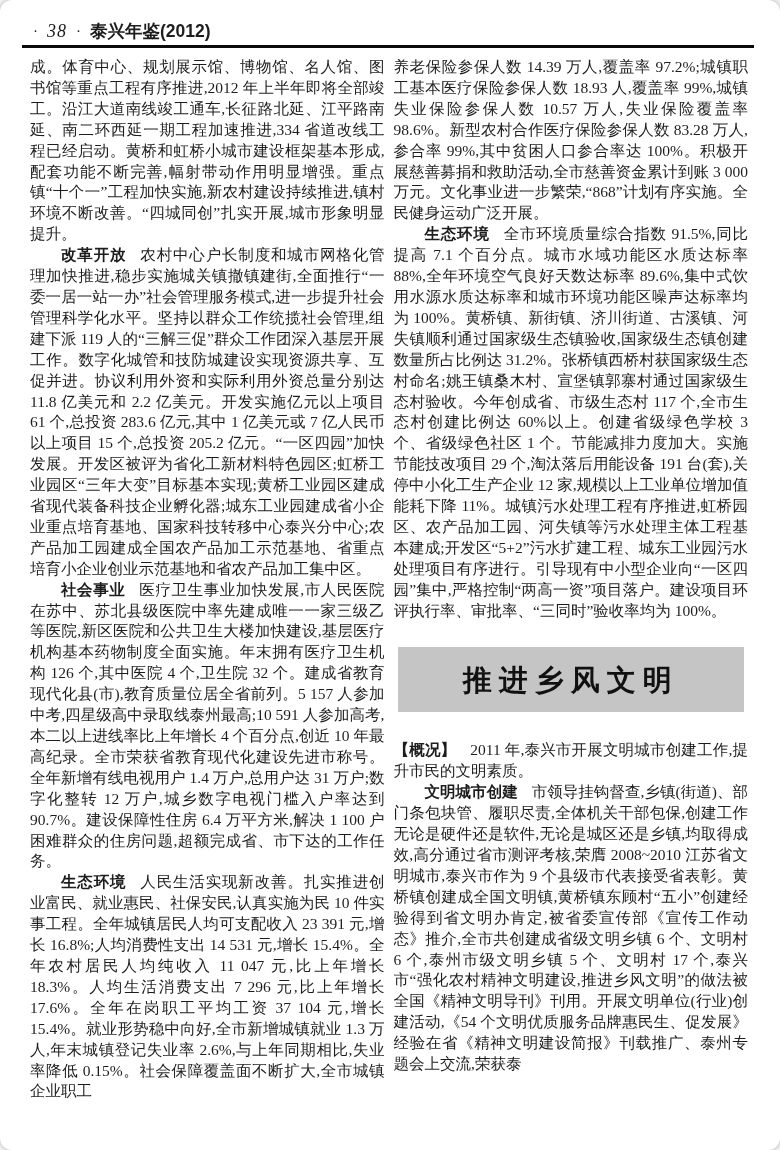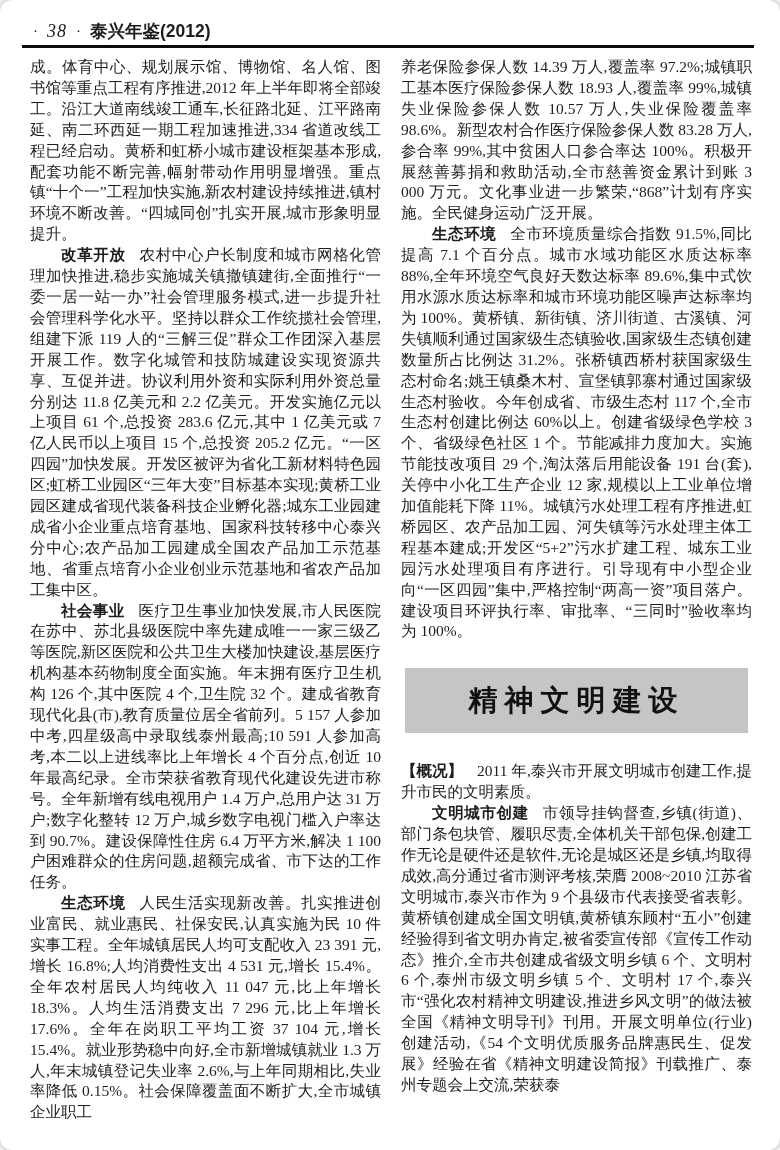--- a/index.html
+++ b/index.html
@@ -34,21 +34,21 @@
   .header-rule {
     position: absolute;
     top: 45px; left: 22px; right: 26px;
     height: 2.5px;
     background: #0a0a0a;
   }
   .columns {
     position: absolute;
     top: 57px; left: 30px; right: 28px; bottom: 4px;
     display: flex;
-    gap: 20px;
+    gap: 9px;
   }
   .col {
     width: 354.5px;
     overflow: hidden;
     text-align: justify;
     text-justify: inter-ideograph;
     font-size: 15.5px;
     line-height: 20.9px;
   }
   .col p { margin: 0; text-indent: 2em; }
@@ -90,34 +90,34 @@
       <p class="noindent">
         <span class="lead"></span><span>成。体育中心、规划展示馆、博物馆、名人馆、图书馆等重点工程有序推进,2012 年上半年即将全部竣工。沿江大道南线竣工通车,长征路北延、江平路南延、南二环西延一期工程加速推进,334 省道改线工程已经启动。黄桥和虹桥小城市建设框架基本形成,配套功能不断完善,幅射带动作用明显增强。重点镇“十个一”工程加快实施,新农村建设持续推进,镇村环境不断改善。“四城同创”扎实开展,城市形象明显提升。</span>
       </p>
       <p>
         <span class="lead">改革开放</span><span>农村中心户长制度和城市网格化管理加快推进,稳步实施城关镇撤镇建街,全面推行“一委一居一站一办”社会管理服务模式,进一步提升社会管理科学化水平。坚持以群众工作统揽社会管理,组建下派 119 人的“三解三促”群众工作团深入基层开展工作。数字化城管和技防城建设实现资源共享、互促并进。协议利用外资和实际利用外资总量分别达 11.8 亿美元和 2.2 亿美元。开发实施亿元以上项目 61 个,总投资 283.6 亿元,其中 1 亿美元或 7 亿人民币以上项目 15 个,总投资 205.2 亿元。“一区四园”加快发展。开发区被评为省化工新材料特色园区;虹桥工业园区“三年大变”目标基本实现;黄桥工业园区建成省现代装备科技企业孵化器;城东工业园建成省小企业重点培育基地、国家科技转移中心泰兴分中心;农产品加工园建成全国农产品加工示范基地、省重点培育小企业创业示范基地和省农产品加工集中区。</span>
       </p>
       <p>
         <span class="lead">社会事业</span><span>医疗卫生事业加快发展,市人民医院在苏中、苏北县级医院中率先建成唯一一家三级乙等医院,新区医院和公共卫生大楼加快建设,基层医疗机构基本药物制度全面实施。年末拥有医疗卫生机构 126 个,其中医院 4 个,卫生院 32 个。建成省教育现代化县(市),教育质量位居全省前列。5 157 人参加中考,四星级高中录取线泰州最高;10 591 人参加高考,本二以上进线率比上年增长 4 个百分点,创近 10 年最高纪录。全市荣获省教育现代化建设先进市称号。全年新增有线电视用户 1.4 万户,总用户达 31 万户;数字化整转 12 万户,城乡数字电视门槛入户率达到 90.7%。建设保障性住房 6.4 万平方米,解决 1 100 户困难群众的住房问题,超额完成省、市下达的工作任务。</span>
       </p>
       <p>
-        <span class="lead">生态环境</span><span>人民生活实现新改善。扎实推进创业富民、就业惠民、社保安民,认真实施为民 10 件实事工程。全年城镇居民人均可支配收入 23 391 元,增长 16.8%;人均消费性支出 4 531 元,增长 15.4%。全年农村居民人均纯收入 11 047 元,比上年增长 18.3%。人均生活消费支出 7 296 元,比上年增长 17.6%。全年在岗职工平均工资 37 104 元,增长 15.4%。就业形势稳中向好,全市新增城镇就业 1.3 万人,年末城镇登记失业率 2.6%,与上年同期相比,失业率降低 0.15%。社会保障覆盖面不断扩大,全市城镇企业职工</span>
+        <span class="lead">生态环境</span><span>人民生活实现新改善。扎实推进创业富民、就业惠民、社保安民,认真实施为民 10 件实事工程。全年城镇居民人均可支配收入 23 391 元,增长 16.8%;人均消费性支出 14 531 元,增长 15.4%。全年农村居民人均纯收入 11 047 元,比上年增长 18.3%。人均生活消费支出 7 296 元,比上年增长 17.6%。全年在岗职工平均工资 37 104 元,增长 15.4%。就业形势稳中向好,全市新增城镇就业 1.3 万人,年末城镇登记失业率 2.6%,与上年同期相比,失业率降低 0.15%。社会保障覆盖面不断扩大,全市城镇企业职工</span>
       </p>
     </div>
 
     <div class="col">
       <p class="noindent">
         <span class="lead"></span><span>养老保险参保人数 14.39 万人,覆盖率 97.2%;城镇职工基本医疗保险参保人数 18.93 人,覆盖率 99%,城镇失业保险参保人数 10.57 万人,失业保险覆盖率 98.6%。新型农村合作医疗保险参保人数 83.28 万人,参合率 99%,其中贫困人口参合率达 100%。积极开展慈善募捐和救助活动,全市慈善资金累计到账 3 000 万元。文化事业进一步繁荣,“868”计划有序实施。全民健身运动广泛开展。</span>
       </p>
       <p>
         <span class="lead">生态环境</span><span>全市环境质量综合指数 91.5%,同比提高 7.1 个百分点。城市水域功能区水质达标率 88%,全年环境空气良好天数达标率 89.6%,集中式饮用水源水质达标率和城市环境功能区噪声达标率均为 100%。黄桥镇、新街镇、济川街道、古溪镇、河失镇顺利通过国家级生态镇验收,国家级生态镇创建数量所占比例达 31.2%。张桥镇西桥村获国家级生态村命名;姚王镇桑木村、宣堡镇郭寨村通过国家级生态村验收。今年创成省、市级生态村 117 个,全市生态村创建比例达 60%以上。创建省级绿色学校 3 个、省级绿色社区 1 个。节能减排力度加大。实施节能技改项目 29 个,淘汰落后用能设备 191 台(套),关停中小化工生产企业 12 家,规模以上工业单位增加值能耗下降 11%。城镇污水处理工程有序推进,虹桥园区、农产品加工园、河失镇等污水处理主体工程基本建成;开发区“5+2”污水扩建工程、城东工业园污水处理项目有序进行。引导现有中小型企业向“一区四园”集中,严格控制“两高一资”项目落户。建设项目环评执行率、审批率、“三同时”验收率均为 100%。</span>
       </p>
 
       <div class="section-box">
-        <span class="section-title">精神文明建设</span>
+        <span class="section-title">推进乡风文明</span>
       </div>
 
       <p class="noindent">
         <span class="lead">【概况】</span><span>2011 年,泰兴市开展文明城市创建工作,提升市民的文明素质。</span>
       </p>
       <p>
         <span class="lead">文明城市创建</span><span>市领导挂钩督查,乡镇(街道)、部门条包块管、履职尽责,全体机关干部包保,创建工作无论是硬件还是软件,无论是城区还是乡镇,均取得成效,高分通过省市测评考核,荣膺 2008~2010 江苏省文明城市,泰兴市作为 9 个县级市代表接受省表彰。黄桥镇创建成全国文明镇,黄桥镇东顾村“五小”创建经验得到省文明办肯定,被省委宣传部《宣传工作动态》推介,全市共创建成省级文明乡镇 6 个、文明村 6 个,泰州市级文明乡镇 5 个、文明村 17 个,泰兴市“强化农村精神文明建设,推进乡风文明”的做法被全国《精神文明导刊》刊用。开展文明单位(行业)创建活动,《54 个文明优质服务品牌惠民生、促发展》经验在省《精神文明建设简报》刊载推广、泰州专题会上交流,荣获泰</span>
       </p>
     </div>
 

